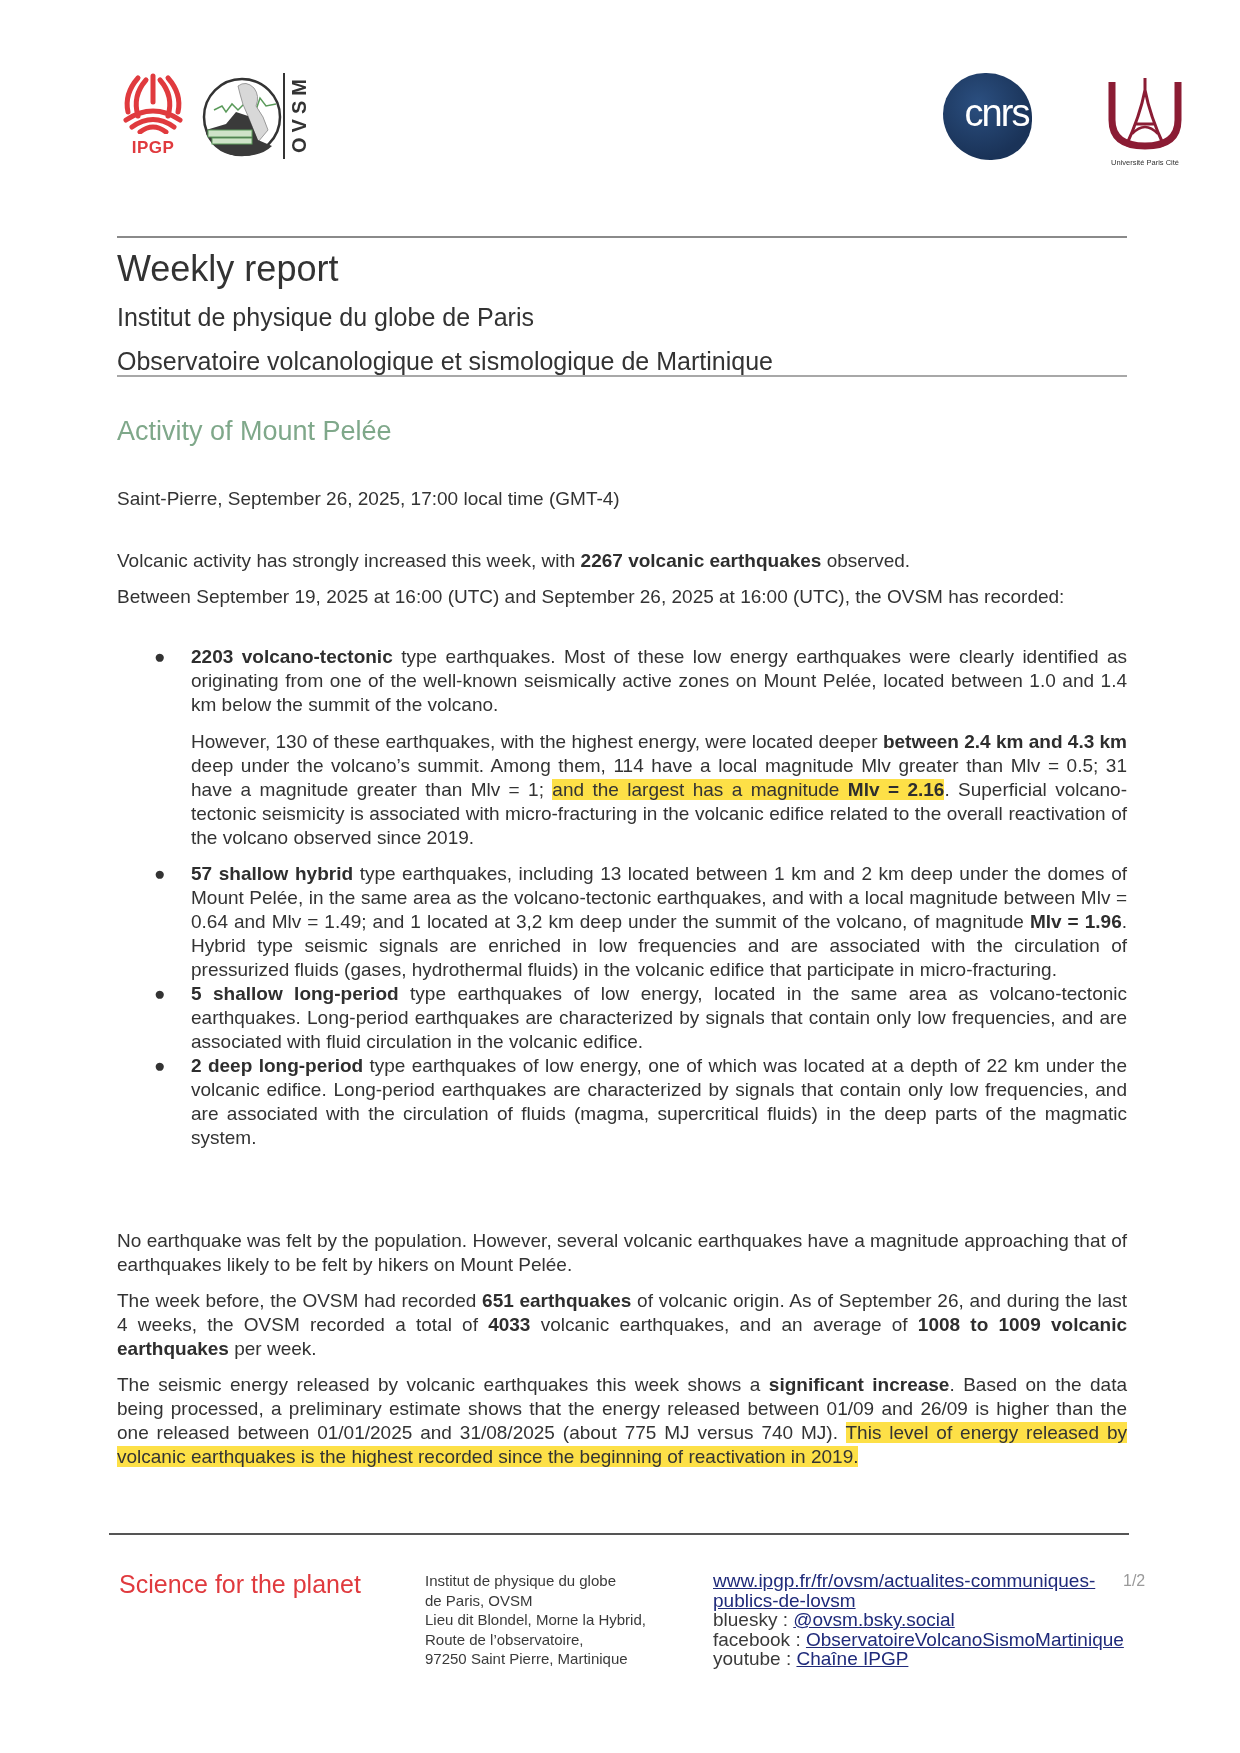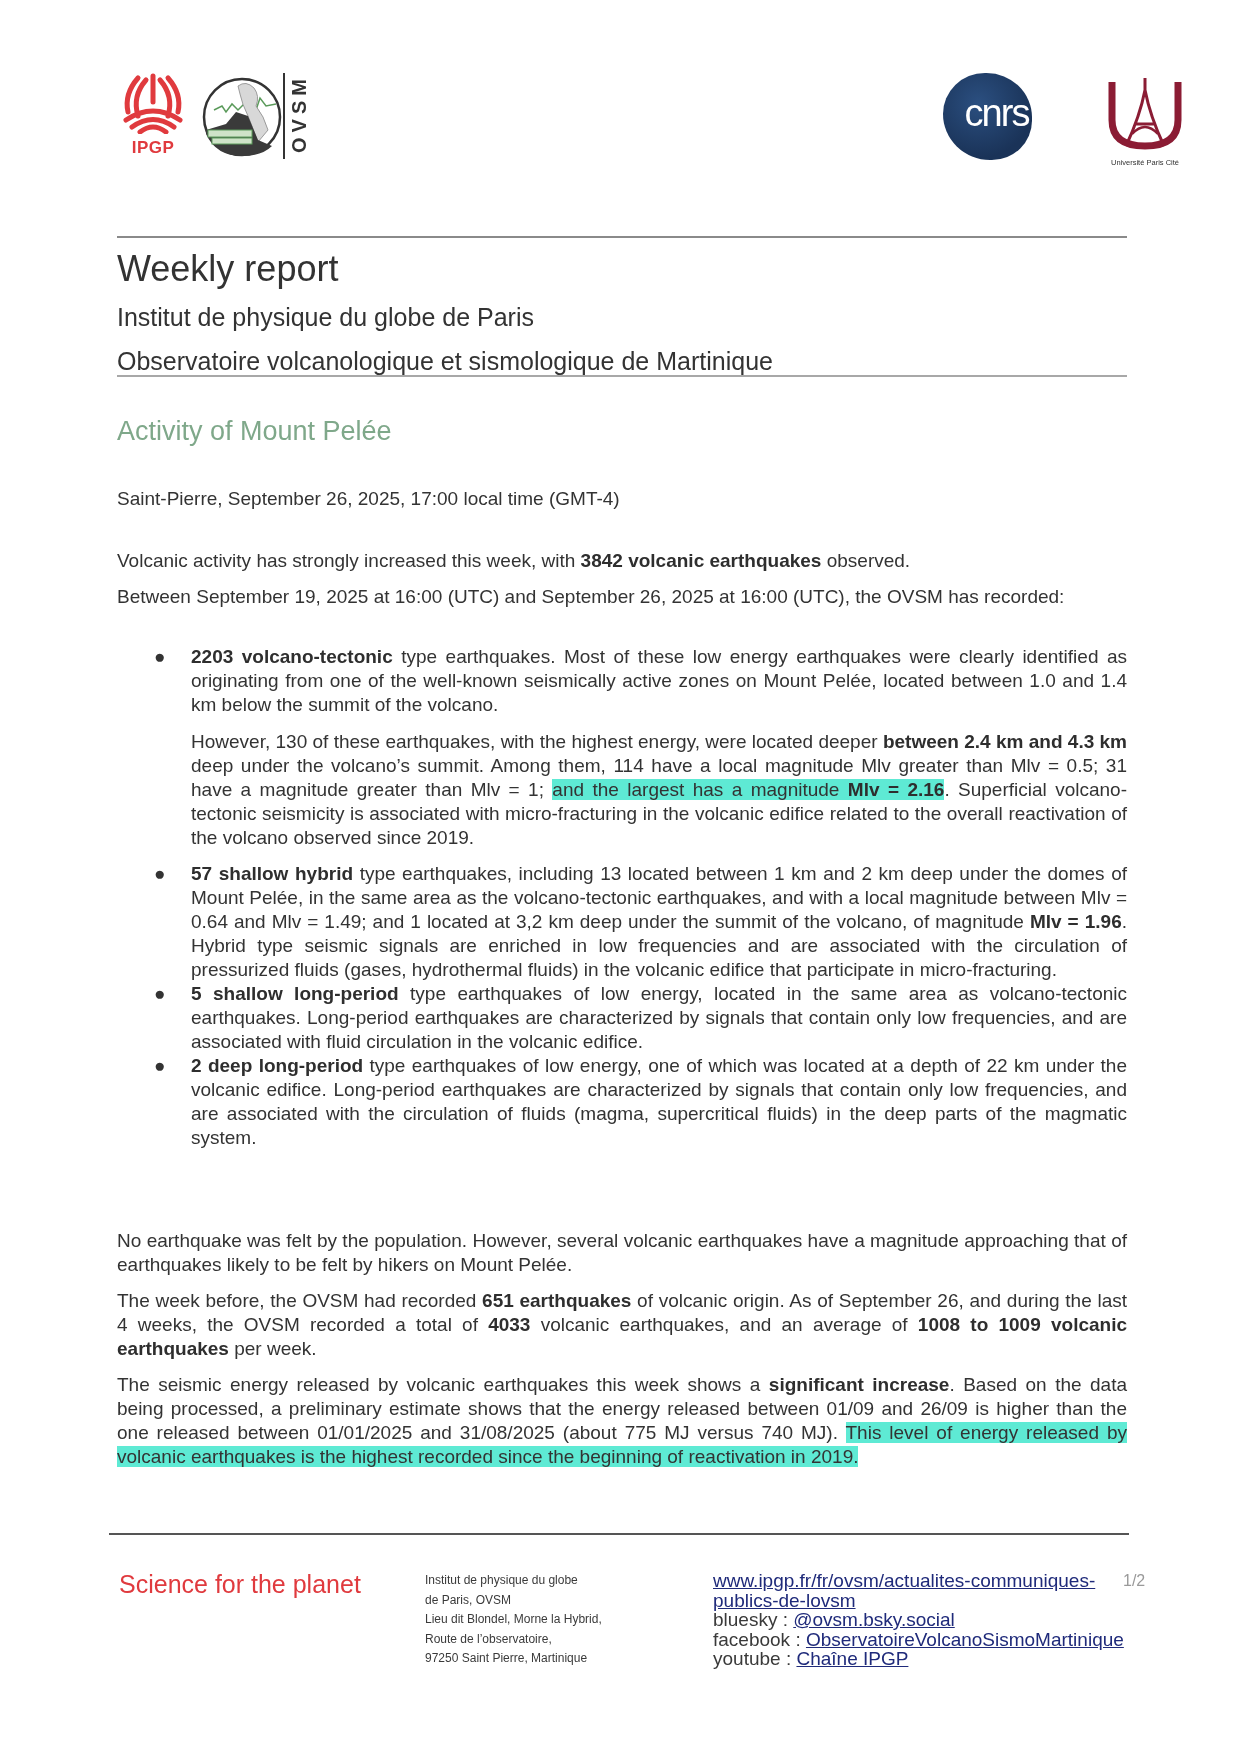--- a/index.html
+++ b/index.html
@@ -10,24 +10,24 @@
   .title { left:117px; top:248px; font-size:36px; line-height:42px; color:#333; white-space:nowrap; }
   .subtitle { left:117px; font-size:25px; line-height:30px; color:#333; white-space:nowrap; }
   .section { left:117px; top:414px; font-size:27px; line-height:34px; color:#7fa88a; white-space:nowrap; }
   .body-block { position:absolute; left:117px; width:1010px; font-size:19px; line-height:24px;
                 text-align:justify; color:#333; }
   .body-block p { margin:0; }
   .bullets { position:absolute; left:117px; width:1010px; font-size:19px; line-height:24px; color:#333; }
   .bullet { position:relative; padding-left:74px; text-align:justify; }
   .bullet .dot { position:absolute; left:37px; top:0; font-size:19px; }
   .bullet p { margin:0; }
-  .hl { background:#5eead4; }
+  .hl { background:#fde047; }
   b { font-weight:bold; color:#2e2e2e; }
   .footer-tag { left:119px; top:1569px; font-size:25px; line-height:30px; color:#e03a3e; white-space:nowrap; }
-  .footer-addr { left:425px; top:1571px; font-size:12px; line-height:19.5px; color:#3a3a3a; white-space:nowrap; }
+  .footer-addr { left:425px; top:1571px; font-size:15px; line-height:19.5px; color:#3a3a3a; white-space:nowrap; }
   .footer-links { left:713px; top:1571px; font-size:19px; line-height:19.5px; color:#3a3a3a; white-space:nowrap; }
   .footer-links a { color:#1f2a7a; text-decoration:underline; }
   .page-num { left:1104px; top:1571px; font-size:16px; line-height:19.5px; color:#9a9a9a;margin-left:19px; }
   .logo { position:absolute; }
 </style>
 </head>
 <body>
 
 <div class="logo" style="left:118px;top:72px;width:70px;height:88px;">
   <svg width="70" height="62" viewBox="0 0 70 62">
@@ -77,21 +77,21 @@
 <div class="abs subtitle" style="top:302px;">Institut de physique du globe de Paris</div>
 <div class="abs subtitle" style="top:346px;">Observatoire volcanologique et sismologique de Martinique</div>
 <div class="rule" style="left:117px;top:375px;width:1010px;border-top-color:#a8a8a8;"></div>
 
 <div class="abs section">Activity of Mount Pelée</div>
 <div class="body-block" style="top:487px;">
   <p>Saint-Pierre, September 26, 2025, 17:00 local time (GMT-4)</p>
 </div>
 
 <div class="body-block" style="top:549px;">
-  <p><span>Volcanic activity has strongly increased this week, with </span><b>3842 volcanic earthquakes</b><span> observed.</span></p>
+  <p><span>Volcanic activity has strongly increased this week, with </span><b>2267 volcanic earthquakes</b><span> observed.</span></p>
 </div>
 <div class="body-block" style="top:585px;">
   <p>Between September 19, 2025 at 16:00 (UTC) and September 26, 2025 at 16:00 (UTC), the OVSM has recorded:</p>
 </div>
 
 <div class="bullets" style="top:645px;">
   <div class="bullet">
     <span class="dot">●</span>
     <p><b>2203 volcano-tectonic</b><span> type earthquakes. Most of these low energy earthquakes were clearly identified as originating from one of the well-known seismically active zones on Mount Pelée, located between 1.0 and 1.4 km below the summit of the volcano.</span></p>
     <p style="margin-top:13px;"><span>However, 130 of these earthquakes, with the highest energy, were located deeper </span><b>between 2.4 km and 4.3 km</b><span> deep under the volcano’s summit. Among them, 114 have a local magnitude Mlv greater than Mlv = 0.5; 31 have a magnitude greater than Mlv = 1; </span><span class="hl"><span>and the largest has a magnitude </span><b>Mlv = 2.16</b></span><span>. Superficial volcano-tectonic seismicity is associated with micro-fracturing in the volcanic edifice related to the overall reactivation of the volcano observed since 2019.</span></p>

